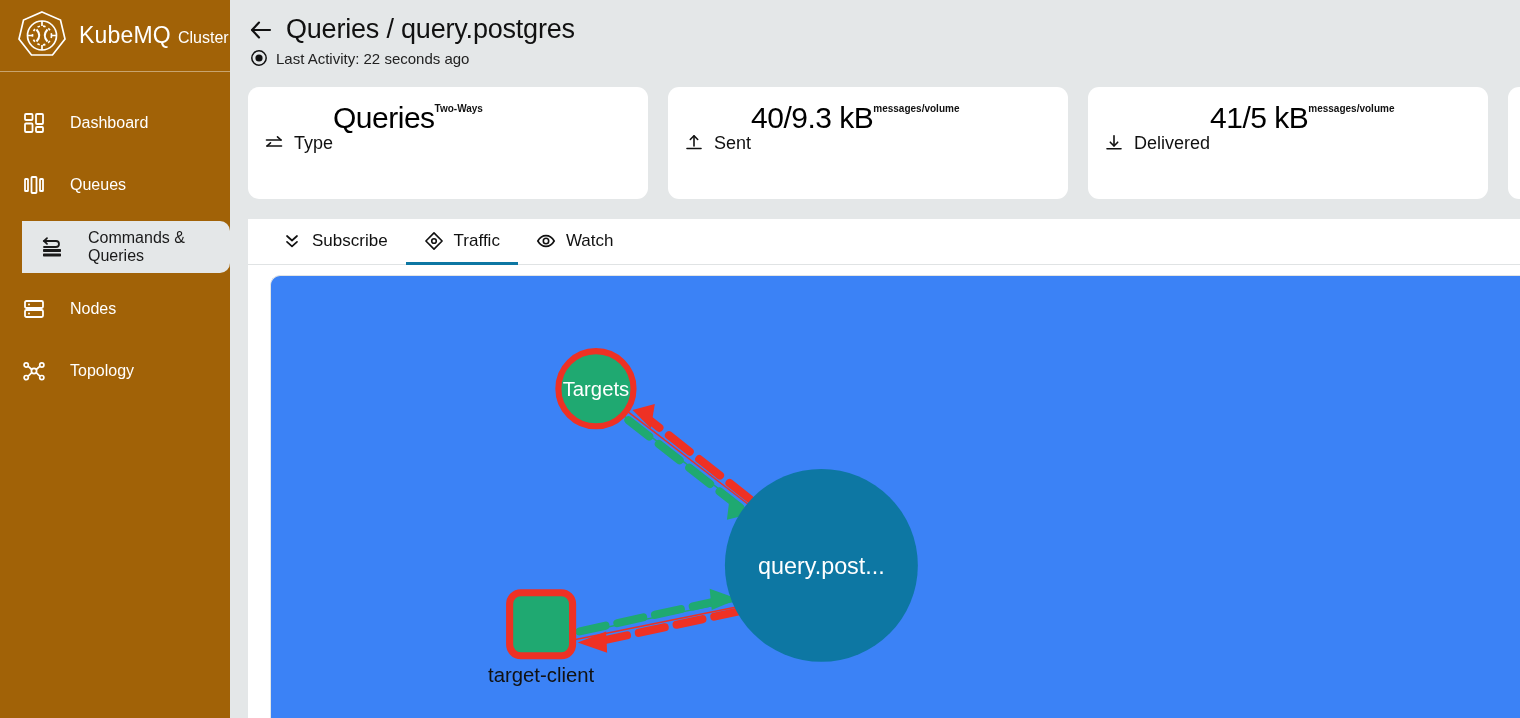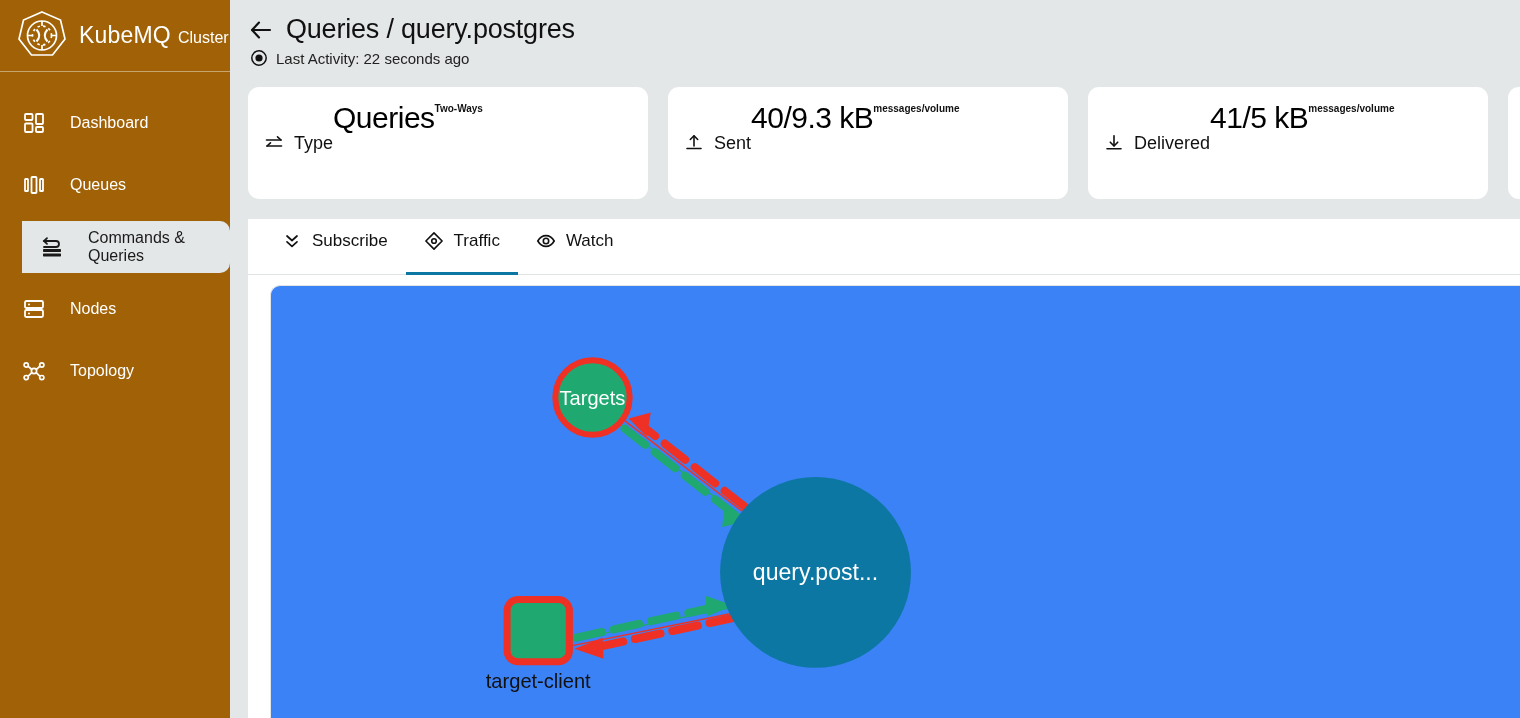--- a/index.html
+++ b/index.html
@@ -69,21 +69,21 @@
   .card-label { font-size: 18px; font-weight: 400; color: #111; }
   .card-value { text-align: center; font-size: 30px; font-weight: 400; color: #000; margin-top: 4px; letter-spacing: -.5px; }
   .card-unit { text-align: center; font-size: 10px; font-weight: 700; color: #111; margin-top: 6px; }
   .card.partial { flex: 0 0 400px; }
 
   
   .content { margin: 20px 0 0 18px; flex: 1 1 auto; background: #fff; display: flex; flex-direction: column; overflow: hidden; }
   .tabs { display: flex; align-items: flex-end; gap: 0; border-bottom: 1px solid #e0e3e4; padding-left: 16px; flex: 0 0 auto; }
   .tab {
     display: flex; align-items: center; gap: 10px;
-    padding: 12px 18px 21px 18px; cursor: pointer;
+    padding: 12px 18px 11px 18px; cursor: pointer;
     font-size: 17px; color: #111; border-bottom: 3px solid transparent;
     margin-bottom: -1px;
   }
   .tab .ico { width: 20px; height: 20px; flex: 0 0 20px; color: #111; }
   .tab.active { border-bottom-color: #0d77a3; }
 
   .graph-panel {
     margin: 10px 0 0 22px; flex: 1 1 auto;
     border: 1px solid #e2e5e6; border-right: none; border-bottom: none;
     border-radius: 10px 0 0 0; background: #3b82f6;

